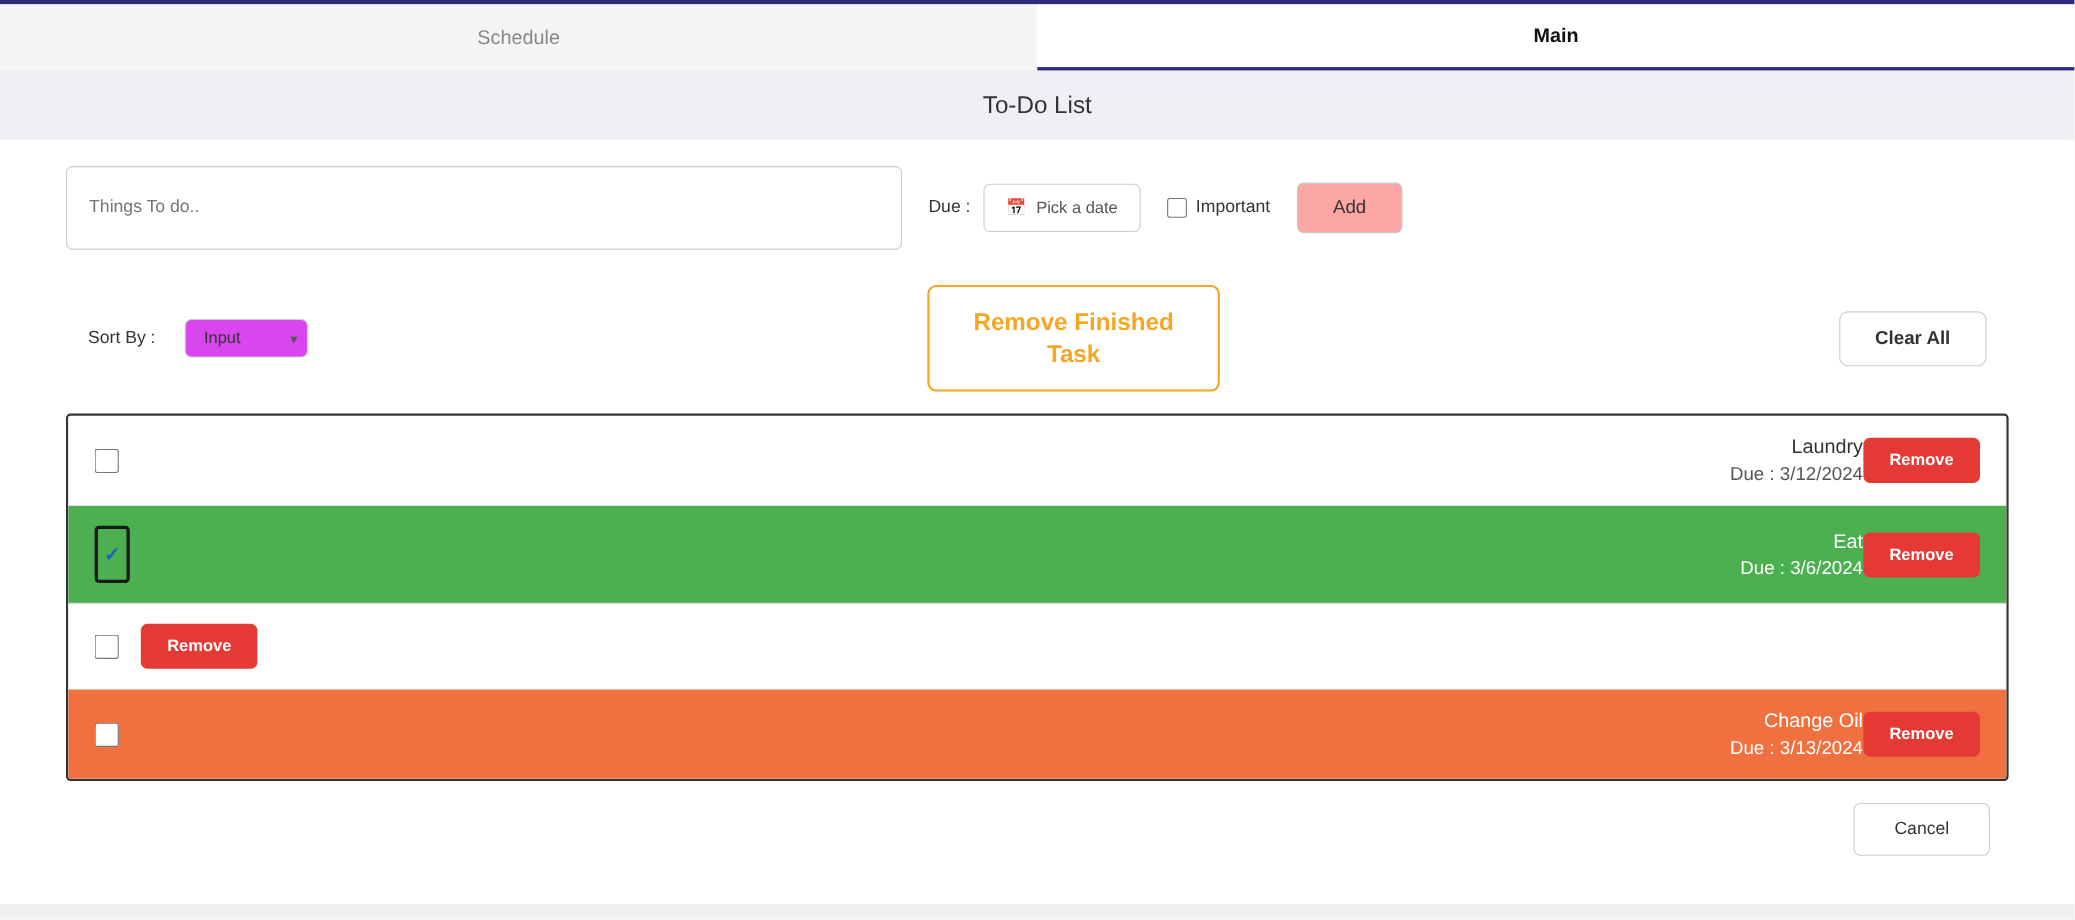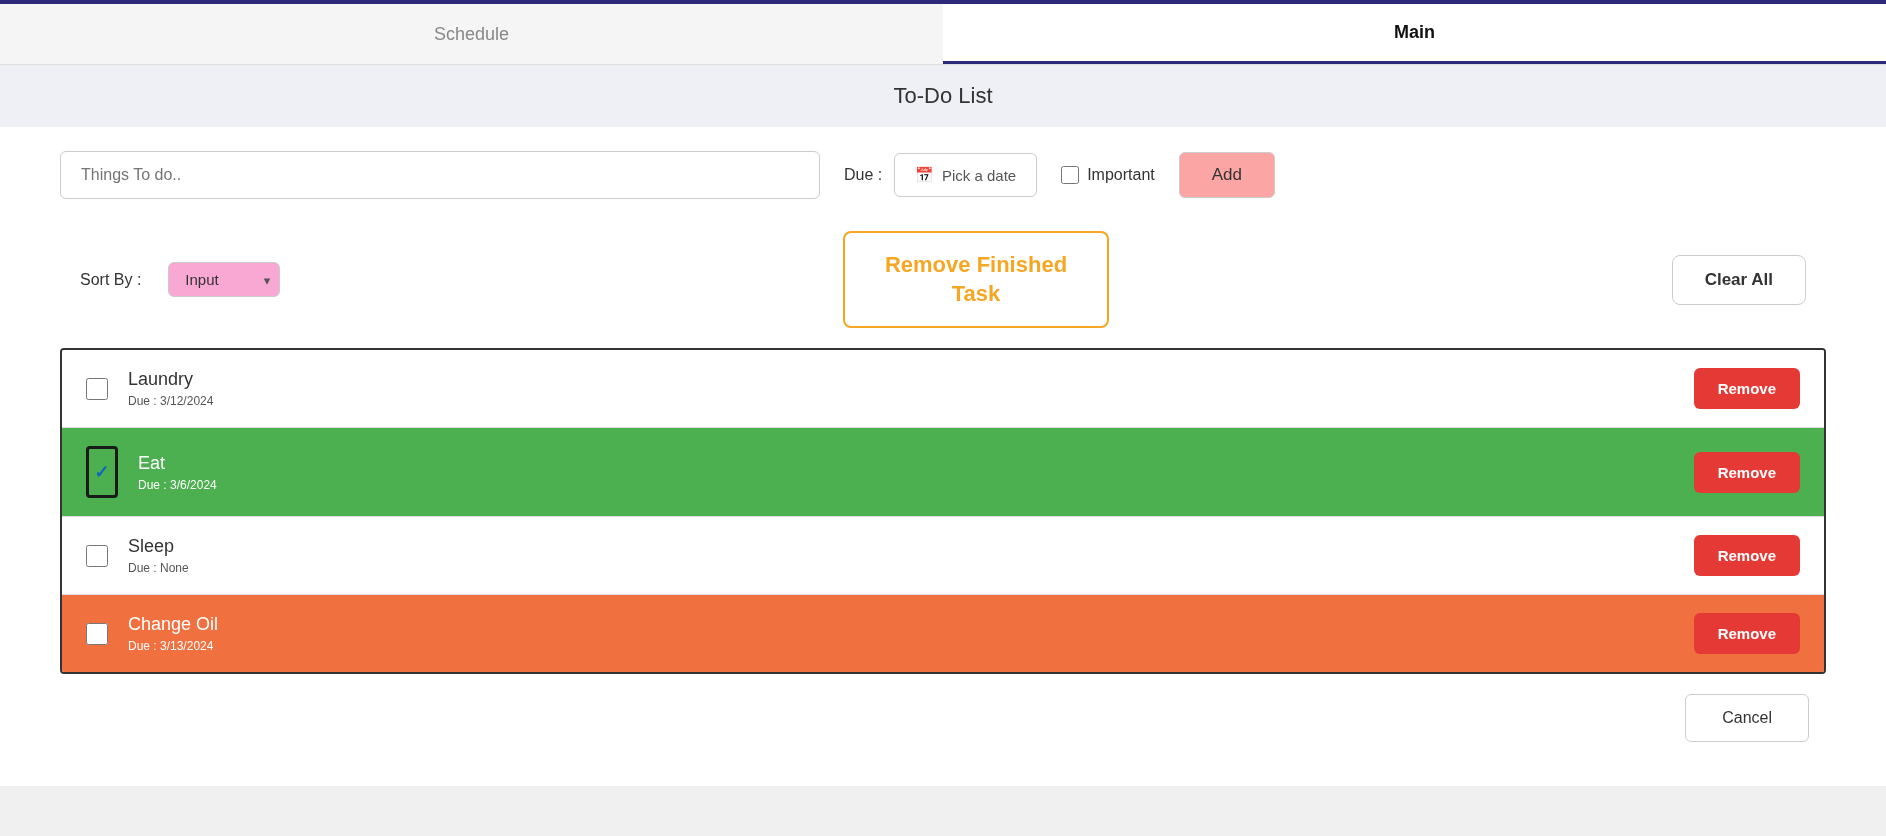--- a/index.html
+++ b/index.html
@@ -72,21 +72,21 @@
     .input-row {
       display: flex;
       align-items: center;
       gap: 24px;
       margin-bottom: 32px;
     }
 
     .task-input {
       flex: 1;
       max-width: 760px;
-      padding: 14px 20px;
+      padding: 28px 20px;
       font-size: 16px;
       border: 1px solid #ccc;
       border-radius: 6px;
       color: #999;
       outline: none;
     }
 
     .due-section {
       display: flex;
       align-items: center;
@@ -155,21 +155,21 @@
     .sort-label {
       font-size: 16px;
       color: #333;
       font-weight: 500;
     }
 
     .sort-select {
       padding: 8px 16px;
       border: 1px solid #ccc;
       border-radius: 6px;
-      background: #f9a8d4;
+      background: #d946ef;
       font-size: 15px;
       color: #333;
       cursor: pointer;
       appearance: none;
       padding-right: 30px;
       position: relative;
     }
 
     .sort-wrapper {
       position: relative;
@@ -263,42 +263,42 @@
     }
 
     .task-checkbox-completed .checkmark {
       color: #1565C0;
       font-size: 18px;
       font-weight: 700;
     }
 
     .task-info {
       flex: 1;
-      text-align: left;
+      text-align: right;
     }
 
     .task-name {
       font-size: 18px;
       font-weight: 500;
       color: #333;
       margin-bottom: 4px;
     }
 
     .task-row.completed .task-name,
     .task-row.completed .task-due {
       color: #fff;
     }
 
     .task-row.important .task-name,
     .task-row.important .task-due {
       color: #fff;
     }
 
     .task-due {
-      font-size: 12px;
+      font-size: 17px;
       color: #555;
     }
 
     .remove-task-btn {
       padding: 12px 24px;
       background: #e53935;
       color: #fff;
       border: none;
       border-radius: 6px;
       font-size: 15px;
@@ -407,24 +407,20 @@
             <span class="checkmark">✓</span>
           </div>
           <div class="task-info">
             <div class="task-name">Eat</div>
             <div class="task-due">Due : 3/6/2024</div>
           </div>
           <button class="remove-task-btn">Remove</button>
         </div>
         <div class="task-row">
           <input type="checkbox" class="task-checkbox" style="">
-          <div class="task-info">
-            <div class="task-name">Sleep</div>
-            <div class="task-due">Due : None</div>
-          </div>
           <button class="remove-task-btn">Remove</button>
         </div>
         <div class="task-row important">
           <input type="checkbox" class="task-checkbox" style="">
           <div class="task-info">
             <div class="task-name">Change Oil</div>
             <div class="task-due">Due : 3/13/2024</div>
           </div>
           <button class="remove-task-btn">Remove</button>
         </div>

